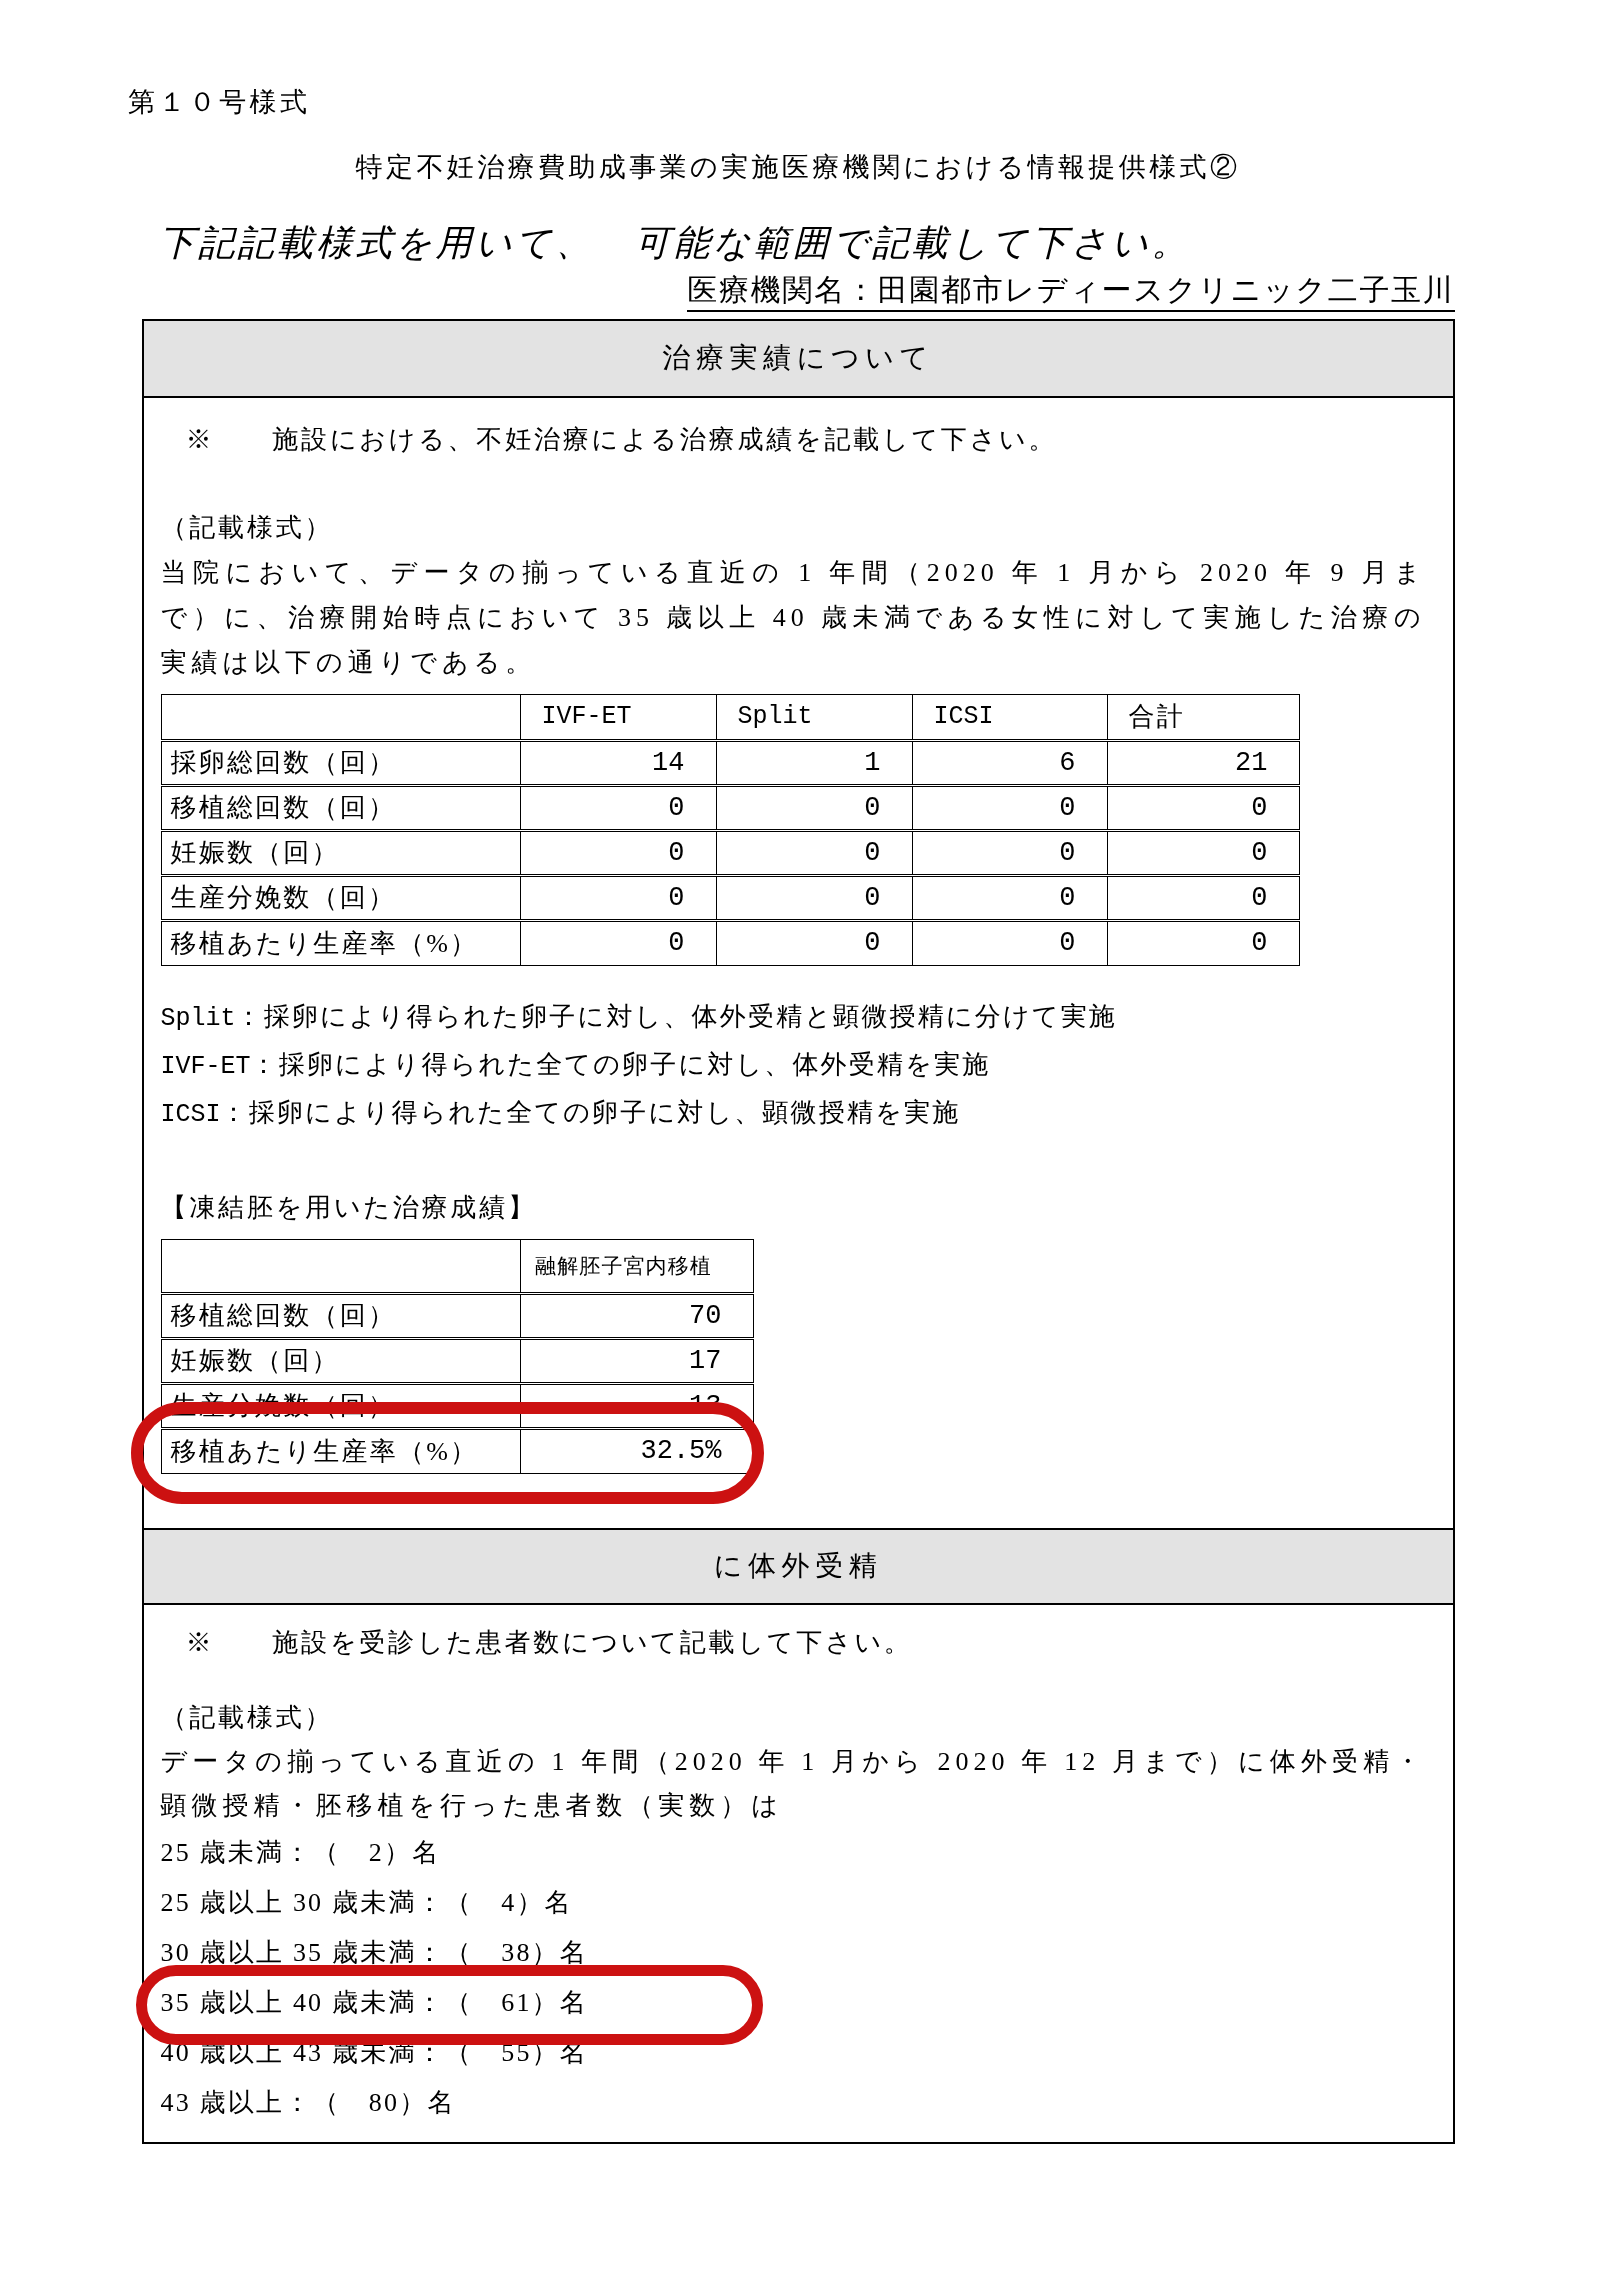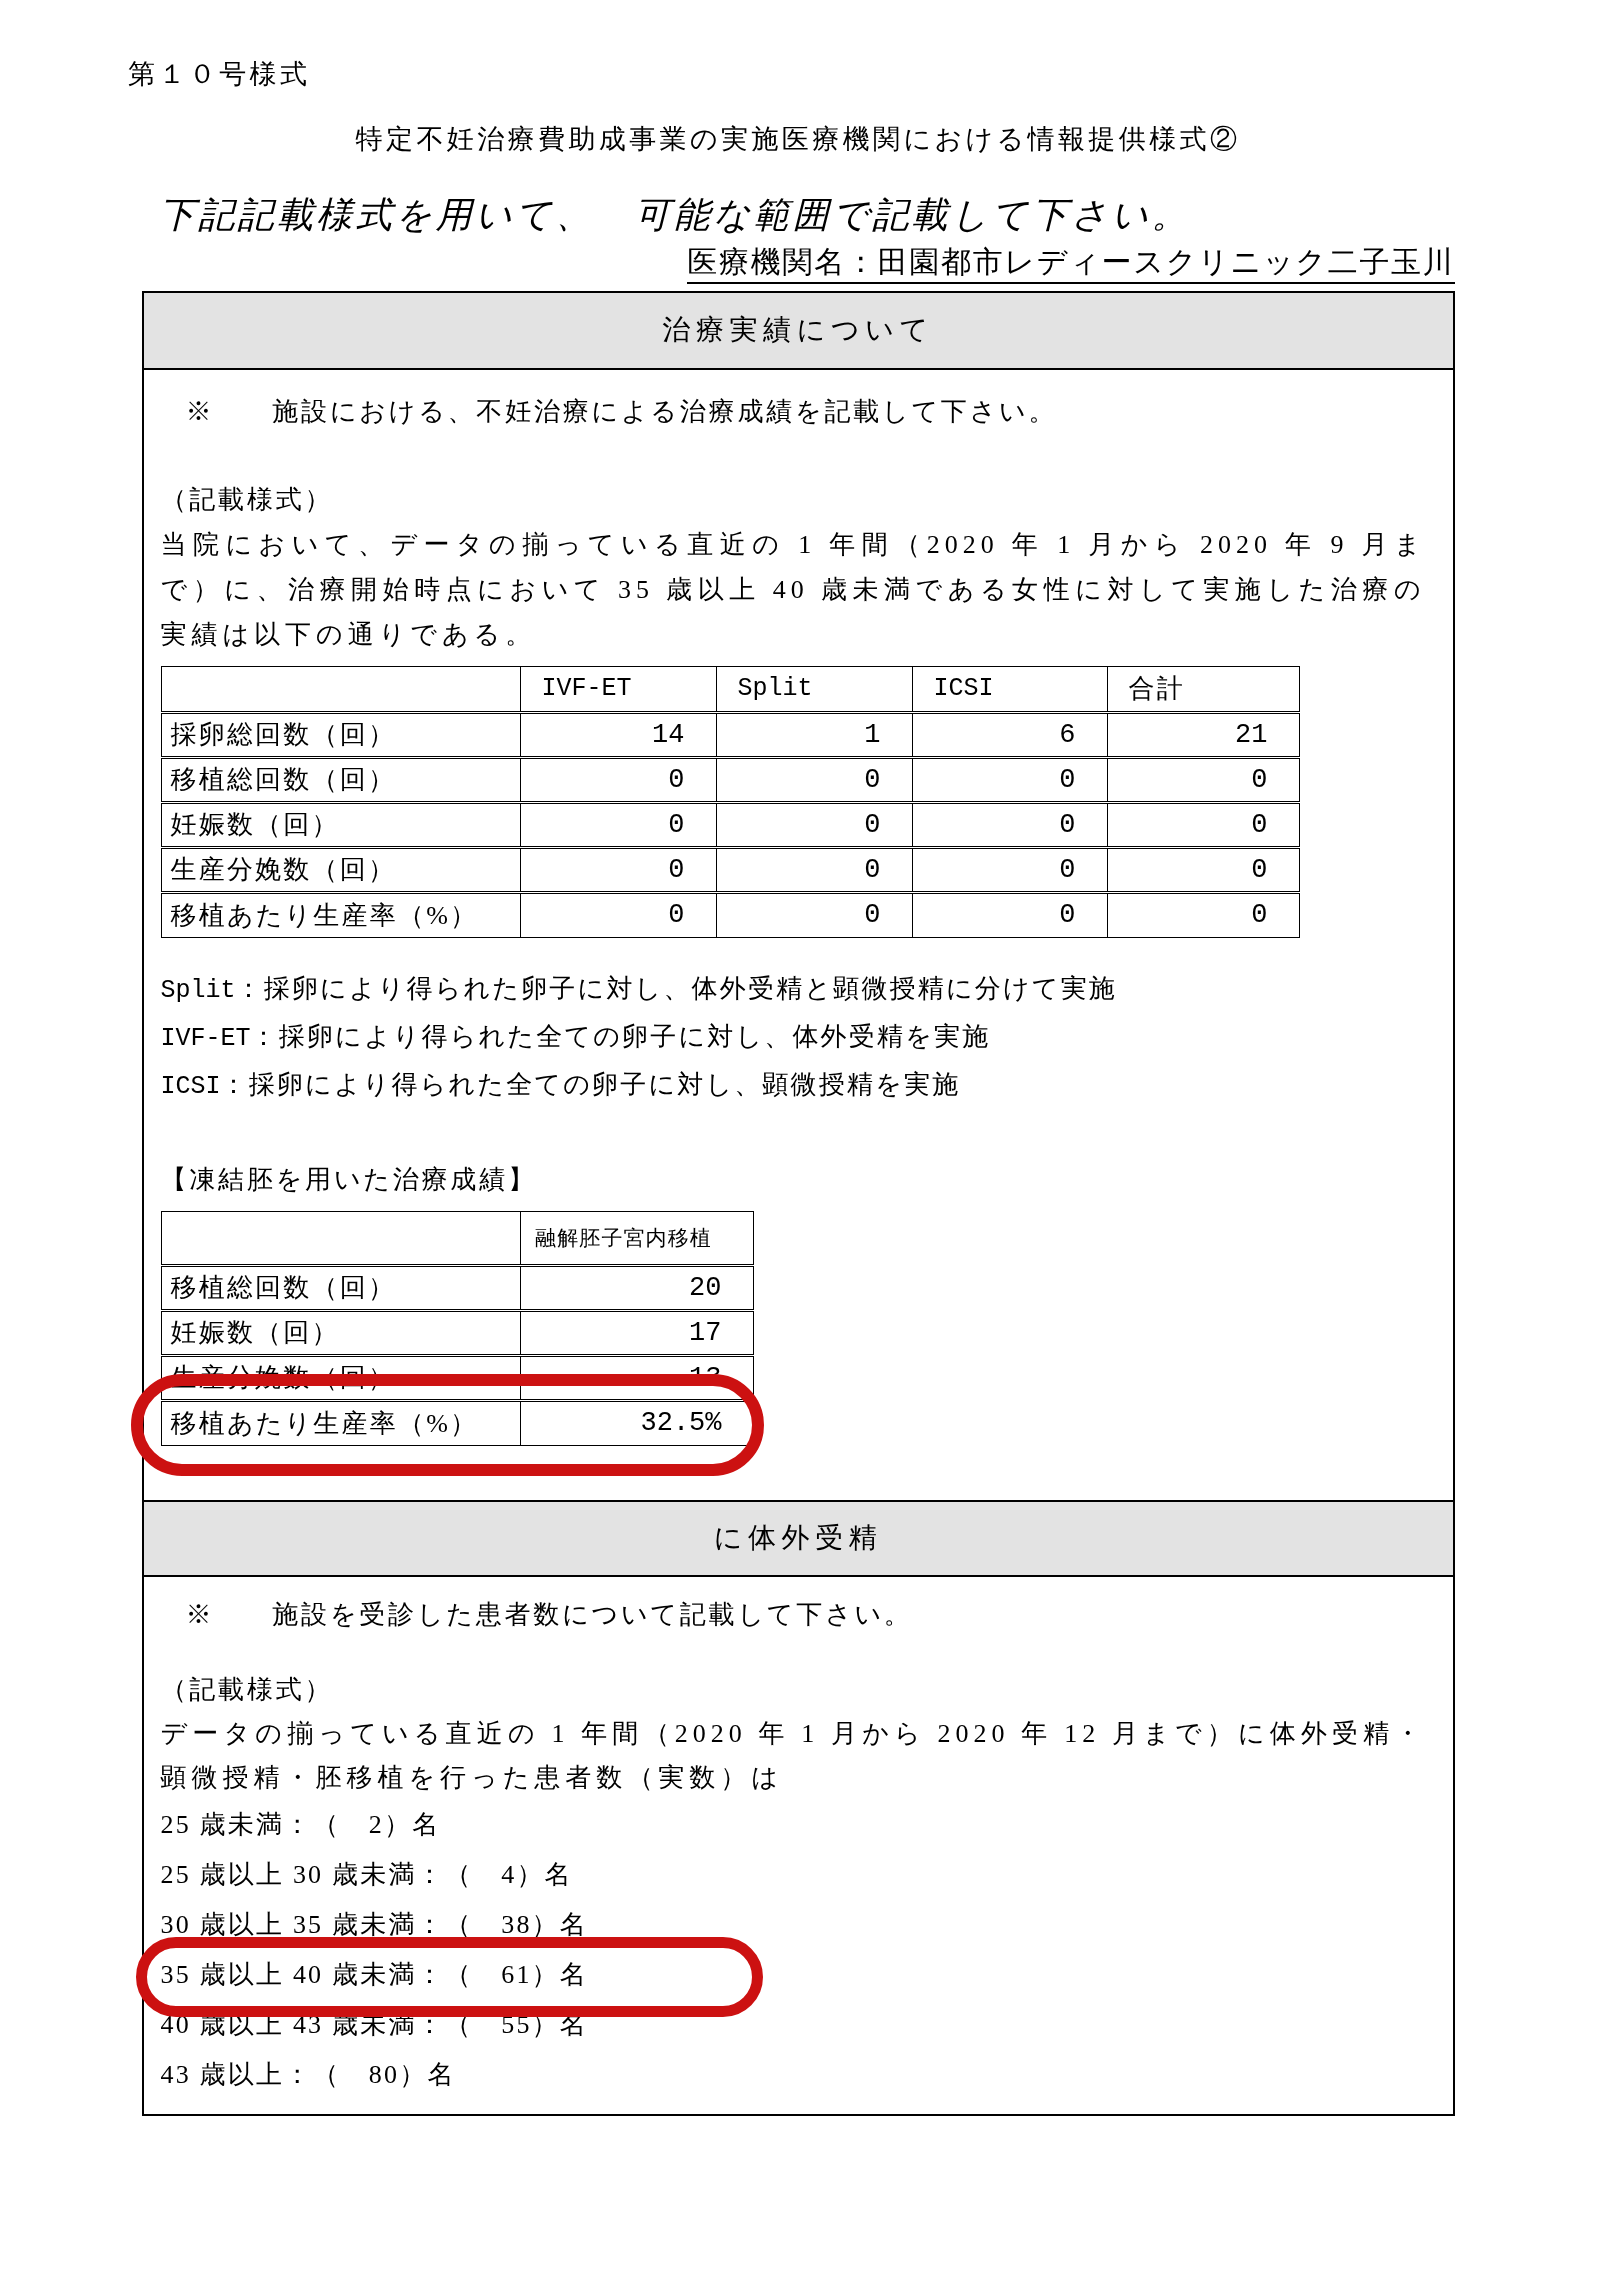--- a/index.html
+++ b/index.html
@@ -9,21 +9,21 @@
   }
   *{box-sizing:border-box;}
   html,body{margin:0;padding:0;}
   body{
     width:1623px;height:2295px;
     background:#fff;color:var(--ink);
     font-family:"Liberation Serif","DejaVu Serif",serif;
     font-size:26px;
     overflow:hidden;
   }
-  .page{width:1596px;height:2295px;position:relative;padding-top:56px;}
+  .page{width:1596px;height:2295px;position:relative;padding-top:84px;}
 
   
   .form-number{margin-left:128px;font-size:27px;letter-spacing:3.4px;line-height:37px;}
   .doc-title{text-align:center;font-size:27px;letter-spacing:3.4px;margin-top:28px;line-height:37px;}
   .instruction{margin-left:159px;margin-top:39px;font-size:36px;letter-spacing:3.4px;line-height:37px;font-style:italic;}
   .institution-line{width:1313px;margin:6.7px auto 0;text-align:right;font-size:30px;letter-spacing:1.7px;line-height:42px;}
   .institution-underline{border-bottom:2.2px solid var(--ink);padding-bottom:4.5px;}
 
   
   .main-box{width:1313px;margin:7.9px auto 0;border:2.2px solid var(--ink);}
@@ -185,21 +185,21 @@
           <col style="width:359px">
             <col style="width:233px">
         </colgroup>
         <tbody>
             <tr class="head">
           <td class="lbl"></td>
           <td class="colhead2">融解胚子宮内移植</td>
         </tr>
         <tr>
           <td class="lbl">移植総回数（回）</td>
-          <td class="val">20</td>
+          <td class="val">70</td>
         </tr>
         <tr>
           <td class="lbl">妊娠数（回）</td>
           <td class="val">17</td>
         </tr>
         <tr>
           <td class="lbl">生産分娩数（回）</td>
           <td class="val">13</td>
         </tr>
         <tr>

